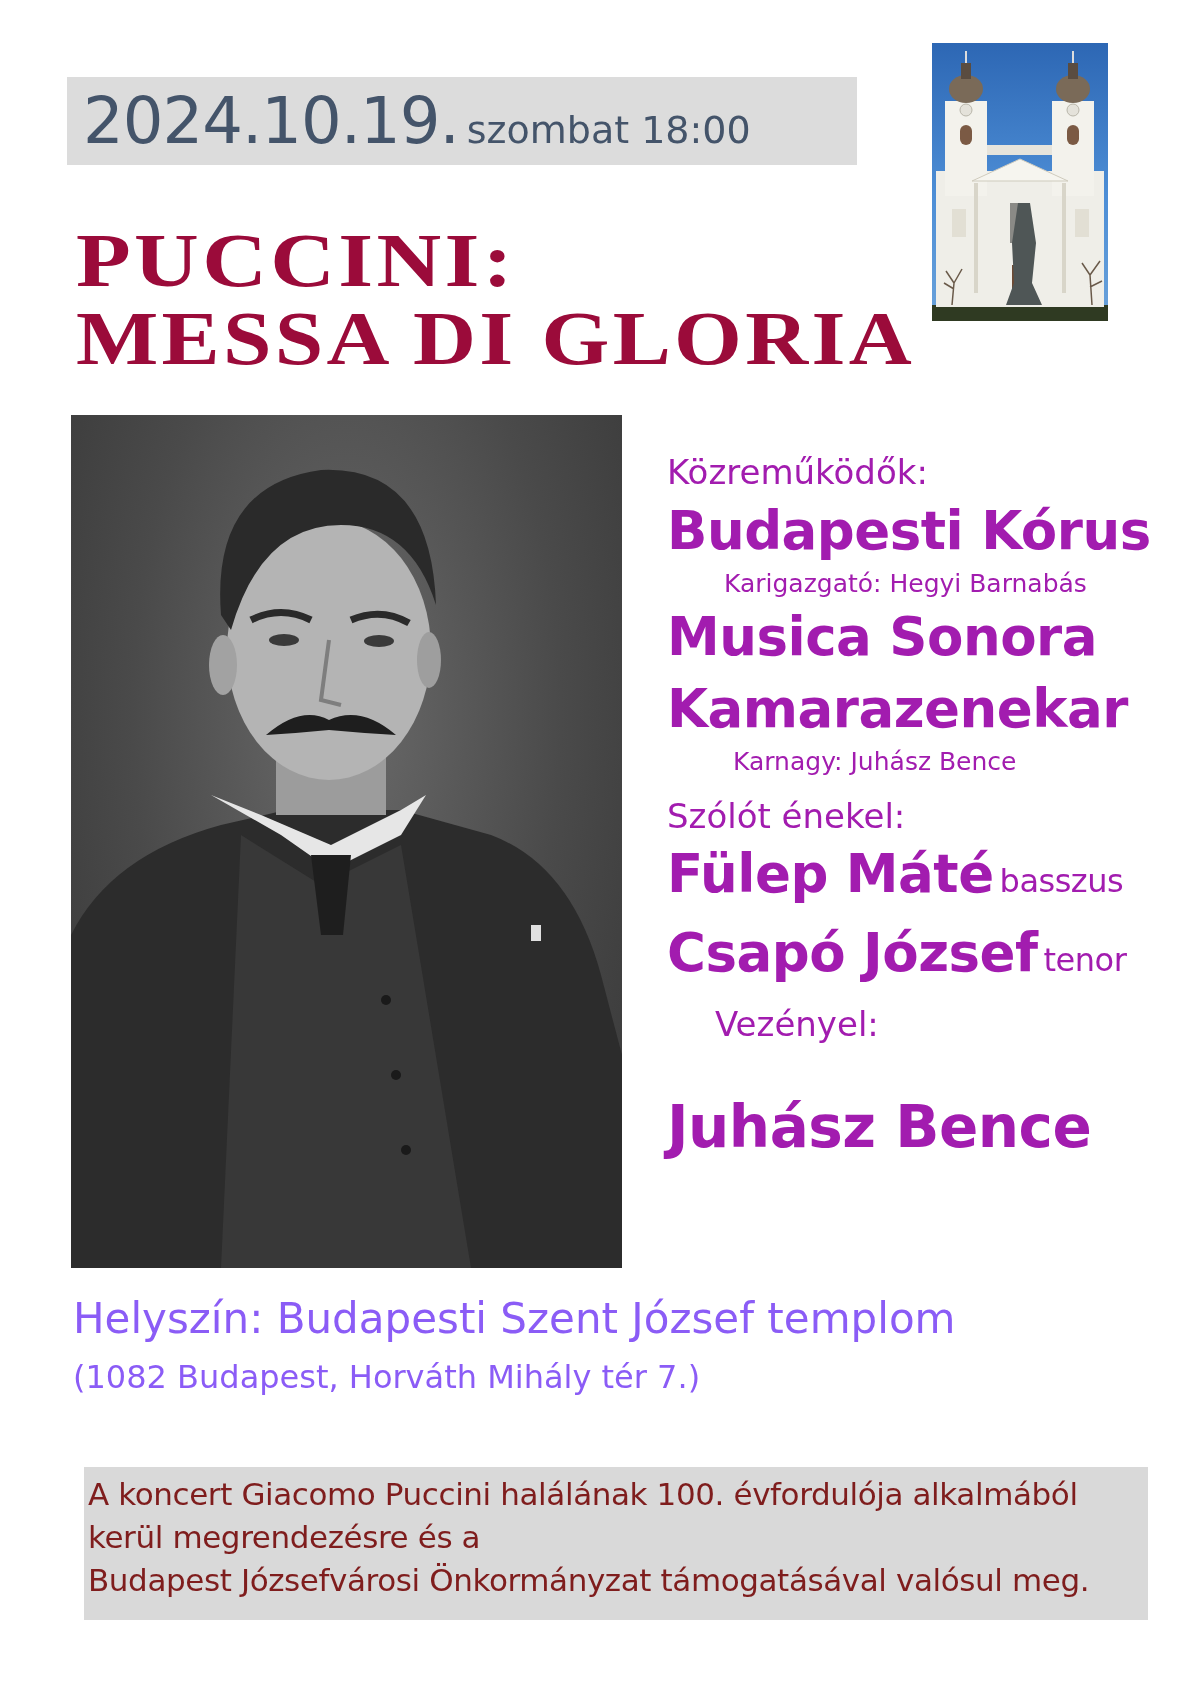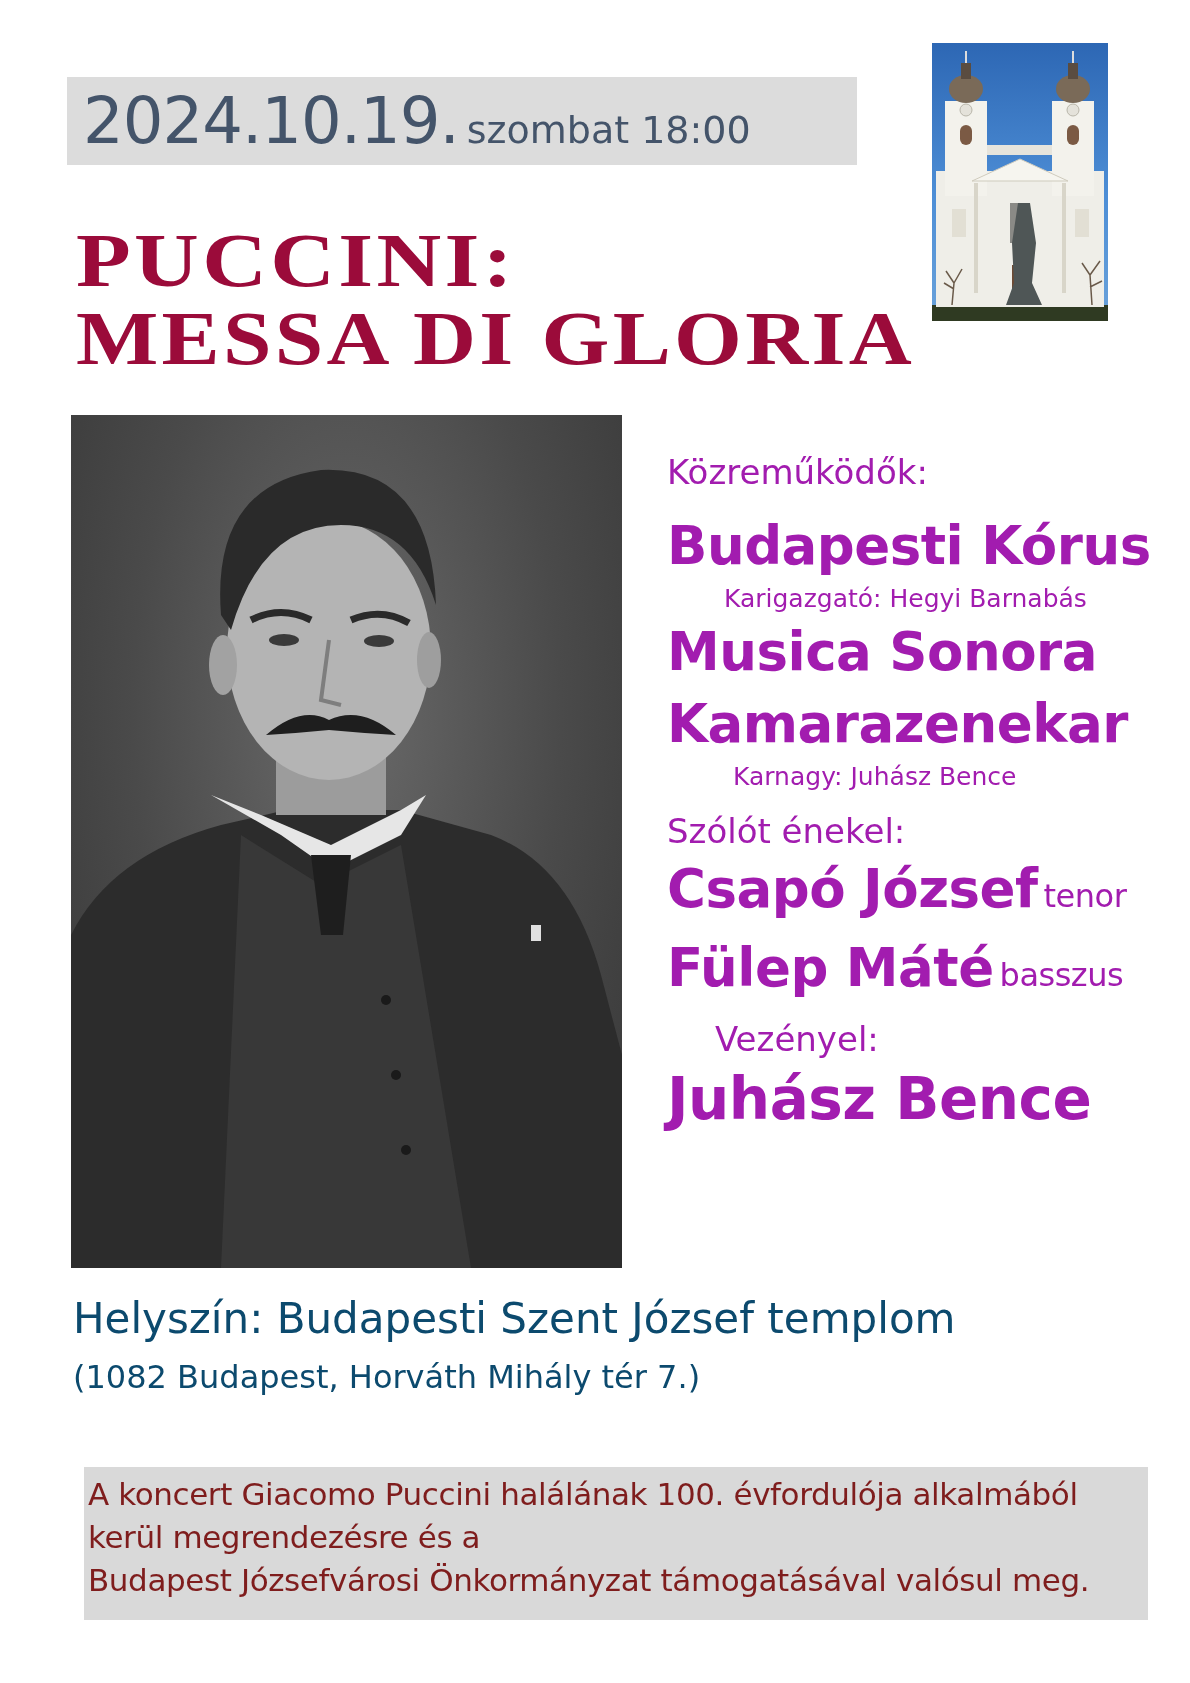--- a/index.html
+++ b/index.html
@@ -25,21 +25,21 @@
                 background: radial-gradient(ellipse at 50% 35%, #6a6a6a 0%, #4a4a4a 55%, #363636 100%); }
 
     .perf { left: 667px; top: 450px; width: 520px; color: #a21caf;
             font-family: "DejaVu Sans", sans-serif; }
     .perf .line { white-space: nowrap; }
     .lbl { font-size: 34px; line-height: 44px; }
     .big { font-size: 53px; font-weight: bold; line-height: 72px; letter-spacing: -0.5px; }
     .small { font-size: 25px; line-height: 34px; }
     .role { font-size: 32px; font-weight: normal; margin-left: 6px; }
 
-    .venue { left: 73px; color: #0c4a6e; font-family: "DejaVu Sans", sans-serif; white-space: nowrap; }
+    .venue { left: 73px; color: #8b5cf6; font-family: "DejaVu Sans", sans-serif; white-space: nowrap; }
     .venue-1 { top: 1293px; font-size: 42px; line-height: 52px; }
     .venue-2 { top: 1355px; font-size: 32px; line-height: 44px; }
 
     .note-box { left: 84px; top: 1467px; width: 1064px; height: 153px; background: #d9d9d9; }
     .note-box .txt { position: absolute; left: 4px; top: 6px; color: #7f1d1d; font-size: 31px;
                      line-height: 43px; white-space: nowrap; font-family: "DejaVu Sans", sans-serif;
                      letter-spacing: -0.4px; }
   </style>
 </head>
 <body>
@@ -129,36 +129,36 @@
     <path d="M258 225 L250 285 L270 290" stroke="#7e7e7e" stroke-width="4" fill="none"></path>
 
     <path d="M195 320 Q230 290 258 305 Q290 290 325 320 Q290 318 258 315 Q228 318 195 320 Z" fill="#1e1e1e"></path>
 
     <rect x="460" y="510" width="10" height="16" fill="#e0e0e0"></rect>
   </svg>
 </div>
 
 <div class="abs perf">
   <div class="line lbl">Közreműködők:</div>
-  <div class="line big" style="margin-top:16px;">Budapesti Kórus</div>
+  <div class="line big" style="margin-top:1px;">Budapesti Kórus</div>
   <div class="line small" style="padding-left:57px;">Karigazgató: Hegyi Barnabás</div>
   <div class="line big">Musica Sonora</div>
   <div class="line big">Kamarazenekar</div>
   <div class="line small" style="padding-left:66px;">Karnagy: Juhász Bence</div>
 
   <div class="line lbl" style="margin-top:15px;">Szólót énekel:</div>
   <div class="line big">
-    <span>Csapó József</span><span class="role">tenor</span>
+    <span>Fülep Máté</span><span class="role">basszus</span>
   </div>
   <div class="line big">
-    <span>Fülep Máté</span><span class="role">basszus</span>
+    <span>Csapó József</span><span class="role">tenor</span>
   </div>
 
   <div class="line lbl" style="margin-top:6px;margin-left:48px;">Vezényel:</div>
-  <div class="line big" style="font-size:58px; line-height:76px;">Juhász Bence</div>
+  <div class="line big" style="font-size:58px; line-height:76px;margin-top:43px;">Juhász Bence</div>
 </div>
 
 <div class="abs venue venue-1">Helyszín: Budapesti Szent József templom</div>
 <div class="abs venue venue-2">(1082 Budapest, Horváth Mihály tér 7.)</div>
 
 <div class="abs note-box">
   <div class="txt">
     <div>A koncert Giacomo Puccini halálának 100. évfordulója alkalmából</div>
     <div>kerül megrendezésre és a</div>
     <div>Budapest Józsefvárosi Önkormányzat támogatásával valósul meg.</div>

